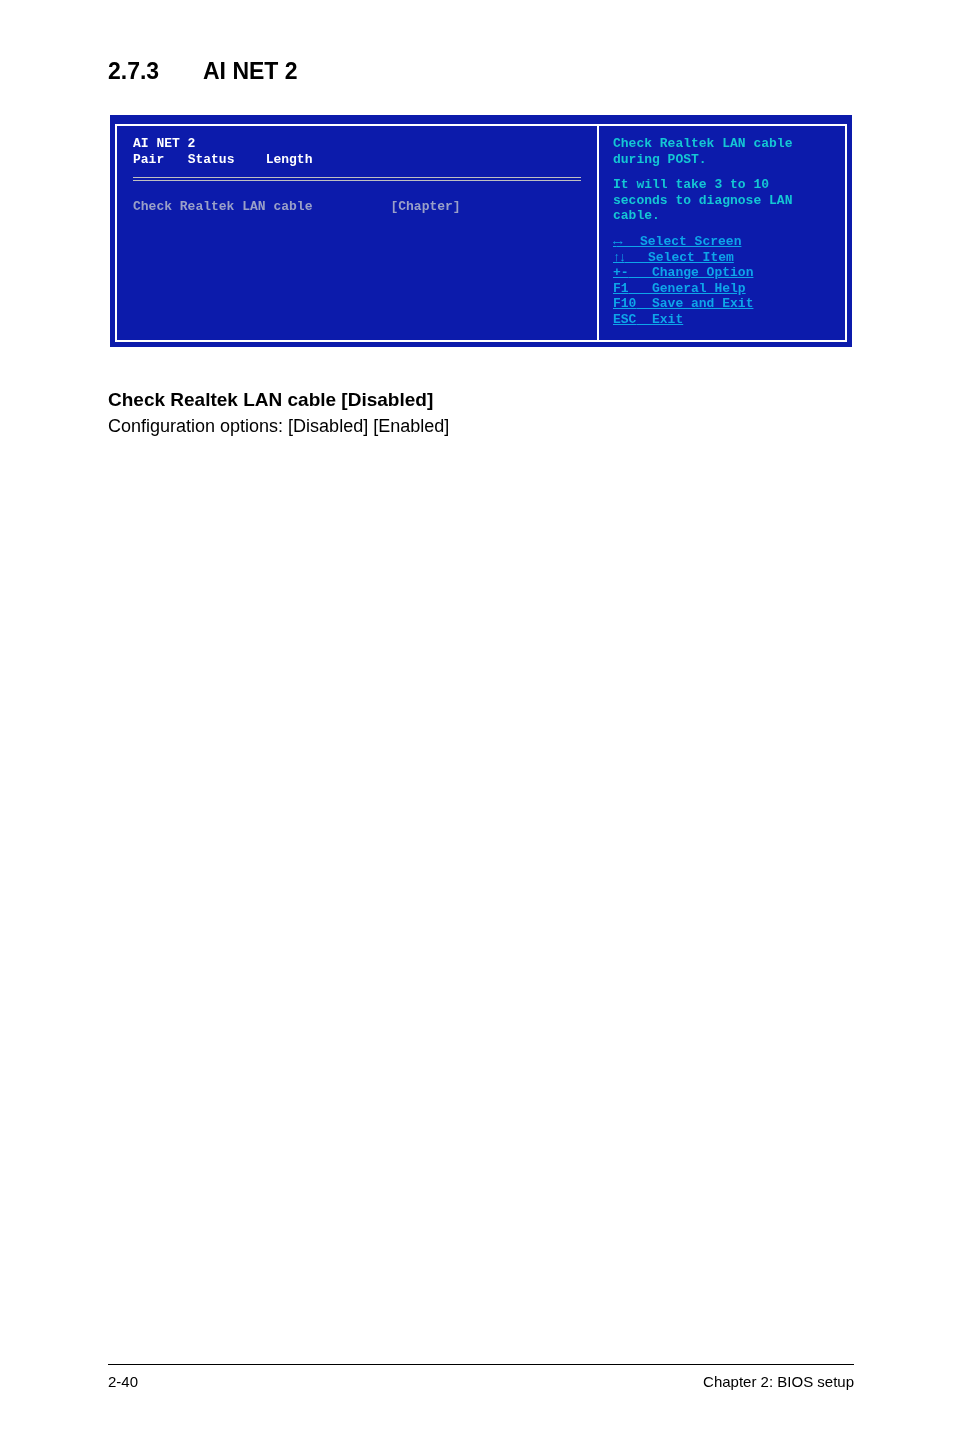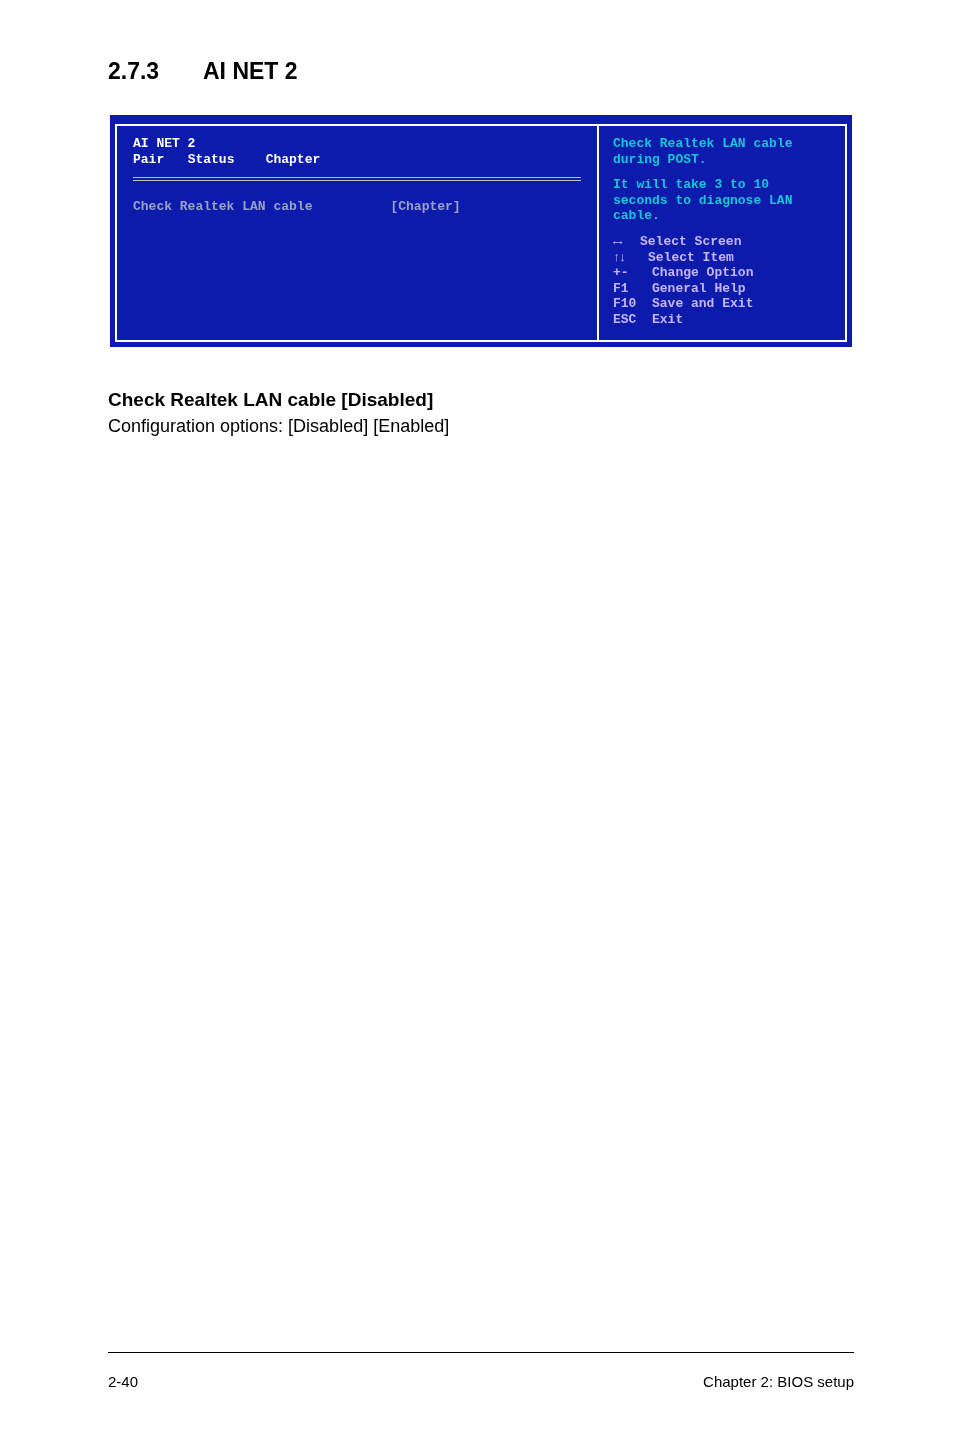--- a/index.html
+++ b/index.html
@@ -61,62 +61,62 @@
   .bios-right {
     flex: 1;
     border-left: 2px solid #ffffff;
     padding: 10px 14px 12px 14px;
     color: #14c7d4;
     display: flex;
     flex-direction: column;
     justify-content: flex-end;
   }
   .bios-right .help-top p { margin-bottom: 10px; }
-  .bios-right .keys { white-space: pre; color:#c4b5fd; }
+  .bios-right .keys { white-space: pre; color:#0ea5e9;text-decoration:underline; }
   .doc-body {
     margin-top: 42px;
   }
   .doc-body h3 {
     font-size: 19px;
     font-weight: bold;
     margin-bottom: 4px;
   }
   .doc-body p {
     font-size: 18px;
     line-height: 1.28;
     margin-bottom: 0;
   }
   .footer {
     position: absolute;
     bottom: 48px;
     left: 108px;
     right: 100px;
     border-top: 1px solid #000;
-    padding-top: 20px;
+    padding-top: 8px;
     font-size: 15px;
     display: flex;
     justify-content: space-between;
   }
   .arrows-lr::before { content: "\2190\2192"; letter-spacing: -6px; }
   .arrows-ud::before { content: "\2191\2193"; letter-spacing: -2px; }
 </style>
 </head>
 <body>
 
 <div class="page-content">
 
   <h2 class="section-title">
     <span class="num">2.7.3</span><span>AI NET 2</span>
   </h2>
 
   <div class="bios-panel">
     <div class="bios-inner">
       <div class="bios-left">
         <div class="header-row">AI NET 2</div>
-        <div class="header-row"><span>Pair</span>   <span>Status</span>    <span>Chapter</span></div>
+        <div class="header-row"><span>Pair</span>   <span>Status</span>    <span>Length</span></div>
         <div class="divider"></div>
         <div class="divider2"></div>
         <div class="option-row"><span>Check Realtek LAN cable</span>          <span>[Chapter]</span></div>
       </div>
       <div class="bios-right">
         <div class="help-top">
           <p>Check Realtek LAN cable during POST.</p>
           <p>It will take 3 to 10 seconds to diagnose LAN cable.</p>
         </div>
         <div class="keys"><span class="arrows-lr"></span>   <span>Select Screen</span>

